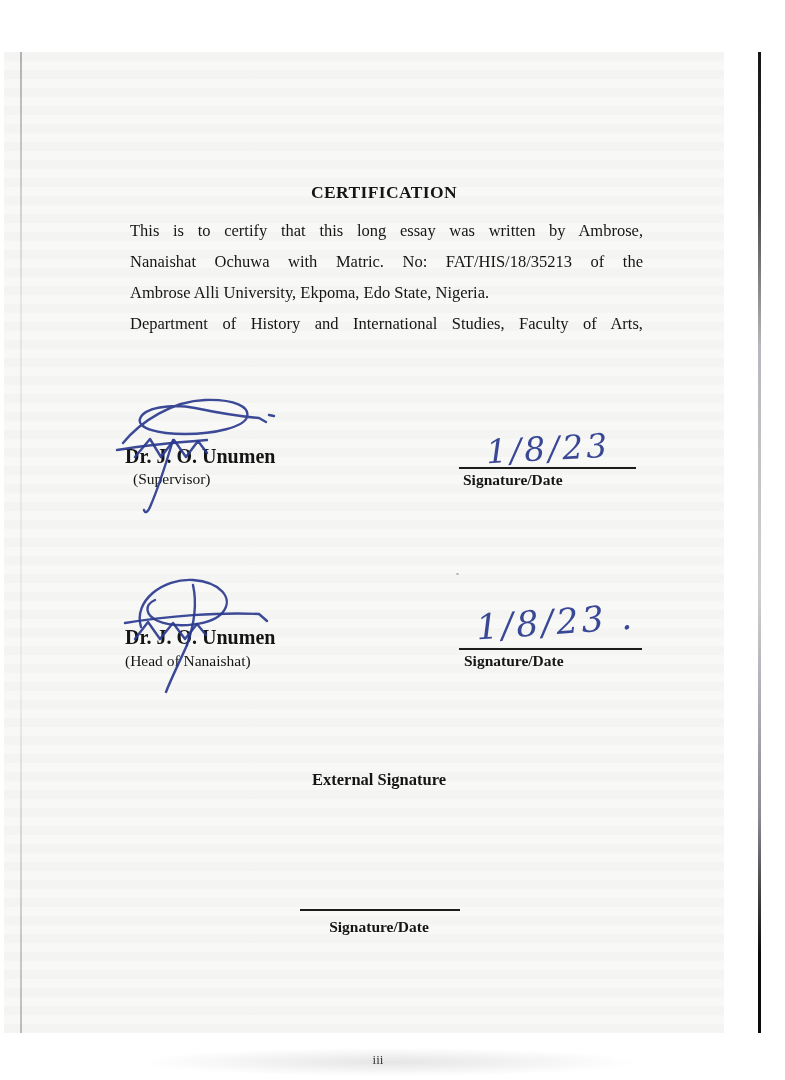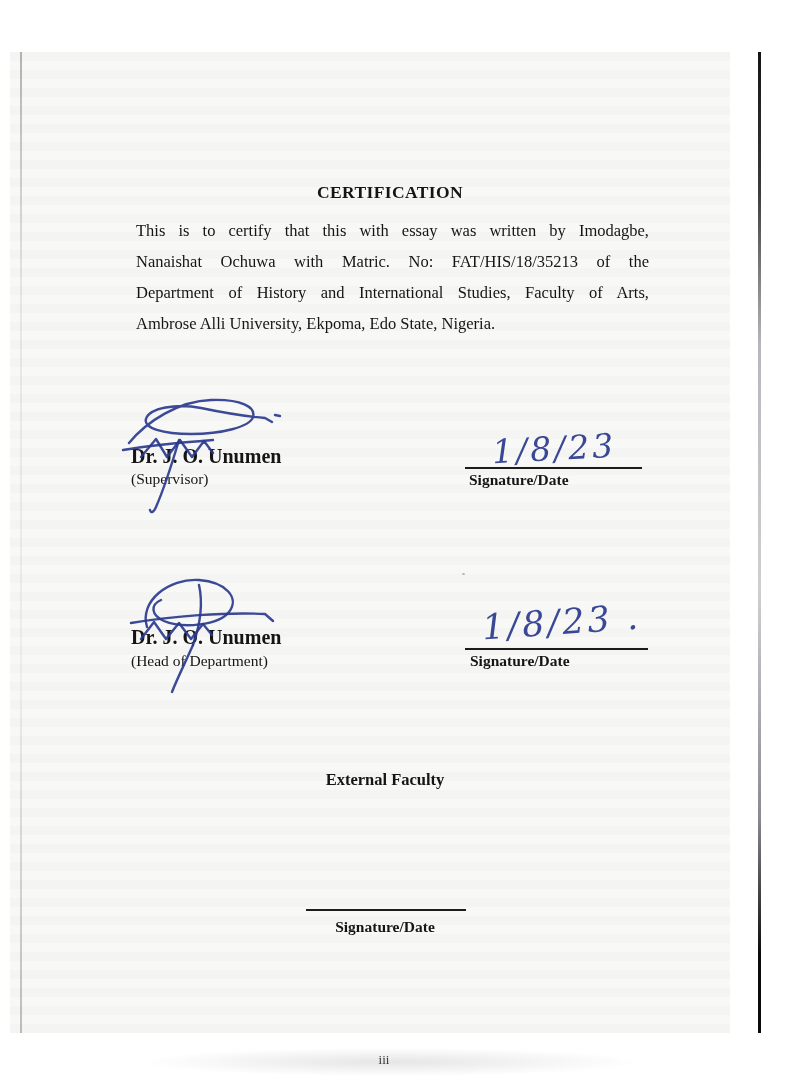--- a/index.html
+++ b/index.html
@@ -4,21 +4,21 @@
 <style>
   html,body{margin:0;padding:0;}
   body{
     width:785px;height:1080px;position:relative;overflow:hidden;
     background:#ffffff;
     font-family:"Liberation Serif", serif;
     color:#151515;
   }
   
   .page{
-    position:absolute;left:10px;top:52px;width:720px;height:981px;
+    position:absolute;left:4px;top:52px;width:720px;height:981px;
     background-color:#f8f8f7;
     background-image:repeating-linear-gradient(180deg,
       rgba(0,0,0,0.014) 0 9px, rgba(255,255,255,0.025) 9px 18px);
   }
   .edge-right{
     position:absolute;left:758px;top:52px;width:2.5px;height:981px;
     background:linear-gradient(180deg,#141414 0%,#3a3a3a 14%,#b8b8bc 30%,
       #cfcfd2 55%,#8a8a90 78%,#0b0b0b 92%,#0b0b0b 100%);
   }
   .edge-left{
@@ -88,57 +88,57 @@
   }
 </style>
 </head>
 <body>
 
 <div class="page">
 
   <div class="title">CERTIFICATION</div>
 
   <div class="para">
-    <div class="ln">This is to certify that this with essay was written by Imodagbe,</div>
+    <div class="ln">This is to certify that this long essay was written by Ambrose,</div>
     <div class="ln">Nanaishat Ochuwa with Matric. No: FAT/HIS/18/35213 of the</div>
+    <div class="ln last">Ambrose Alli University, Ekpoma, Edo State, Nigeria.</div>
     <div class="ln">Department of History and International Studies, Faculty of Arts,</div>
-    <div class="ln last">Ambrose Alli University, Ekpoma, Edo State, Nigeria.</div>
   </div>
 
   <div class="sig-name" style="top:394px;">Dr. J. O. Unumen</div>
-  <div class="sig-role" style="top:416px;">(Supervisor)</div>
+  <div class="sig-role" style="top:416px;margin-left:8px;">(Supervisor)</div>
 
   <svg class="ink-svg" style="left:103px;top:341px;" width="186" height="126" viewBox="0 0 186 126">
     <path d="M 16,50 C 34,28 66,8 98,7 C 128,6 143,14 140,24 C 137,34 108,41 78,41 C 50,41 30,35 33,26 C 36,15 64,10 88,15 C 112,20 140,24 152,25 L 159,29"></path>
     <path d="M 162,22 l 5,1"></path>
     <path d="M 10,57 C 40,52 75,49 100,47"></path>
     <path d="M 28,64 L 43,46 L 54,64 L 67,47 L 79,64 L 91,48 L 100,60"></path>
     <path d="M 66,47 C 58,74 50,98 43,114 C 41,119 38,121 37,117"></path>
   </svg>
 
   <div class="hand-date d1">1/8/23</div>
   <div class="sig-line" style="left:455px;top:415px;width:177px;"></div>
   <div class="sig-label" style="left:459px;top:419px;">Signature/Date</div>
 
   <div class="sig-name" style="top:575px;">Dr. J. O. Unumen</div>
-  <div class="sig-role" style="top:598px;">(Head of Department)</div>
+  <div class="sig-role" style="top:598px;">(Head of Nanaishat)</div>
 
   <svg class="ink-svg" style="left:103px;top:517px;" width="186" height="131" viewBox="0 0 186 131">
     <path d="M 34,58 C 26,32 56,9 86,11 C 113,13 127,29 116,43 C 106,56 70,60 51,52 C 38,46 37,36 48,31"></path>
     <path d="M 18,54 C 60,47 112,43 152,45 L 160,52"></path>
     <path d="M 86,16 C 90,34 87,56 80,76"></path>
     <path d="M 28,70 L 41,53 L 53,70 L 66,54 L 78,70 L 90,55 L 99,66"></path>
     <path d="M 80,76 C 72,94 64,110 59,123"></path>
   </svg>
 
   <div class="hand-date d2">1/8/23 .</div>
   <div class="sig-line" style="left:455px;top:596px;width:183px;"></div>
   <div class="sig-label" style="left:460px;top:600px;">Signature/Date</div>
 
-  <div class="ext-head">External Faculty</div>
+  <div class="ext-head">External Signature</div>
   <div class="ext-line"></div>
   <div class="ext-label">Signature/Date</div>
 
   <div class="pagenum">iii</div>
 
   <div class="speck"></div>
 </div>
 
 <div class="edge-left"></div>
 <div class="edge-right"></div>

